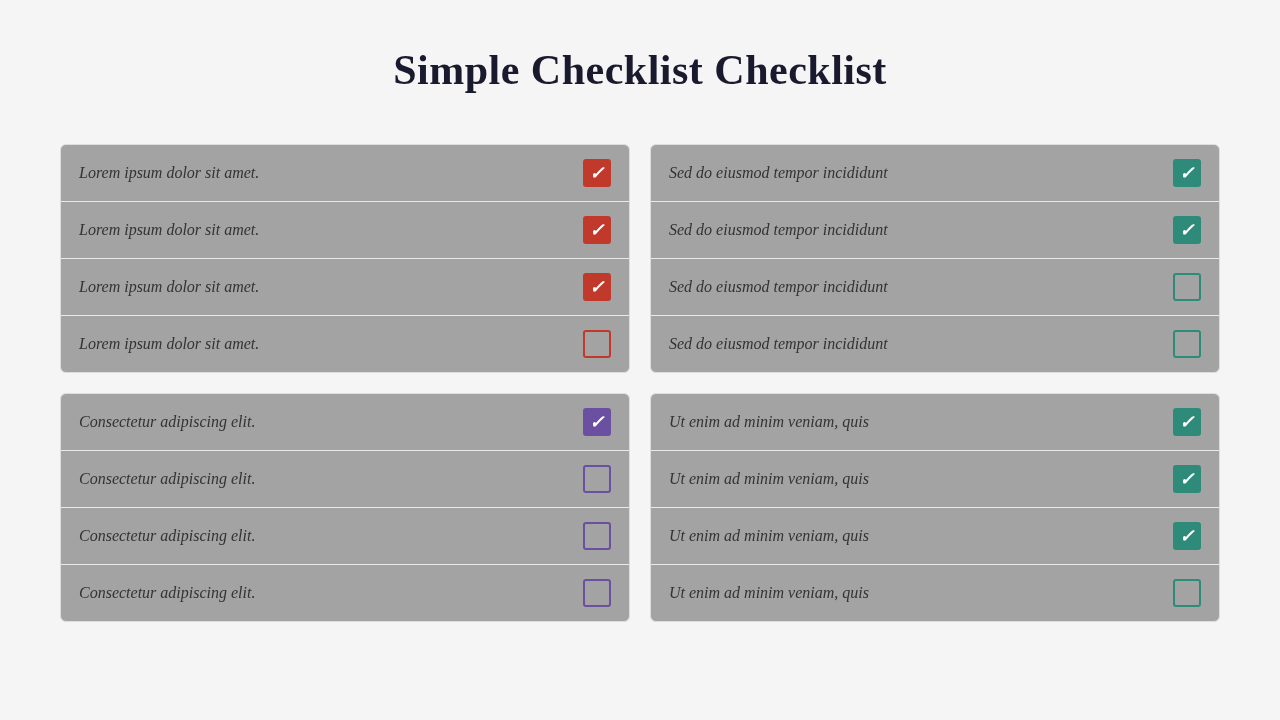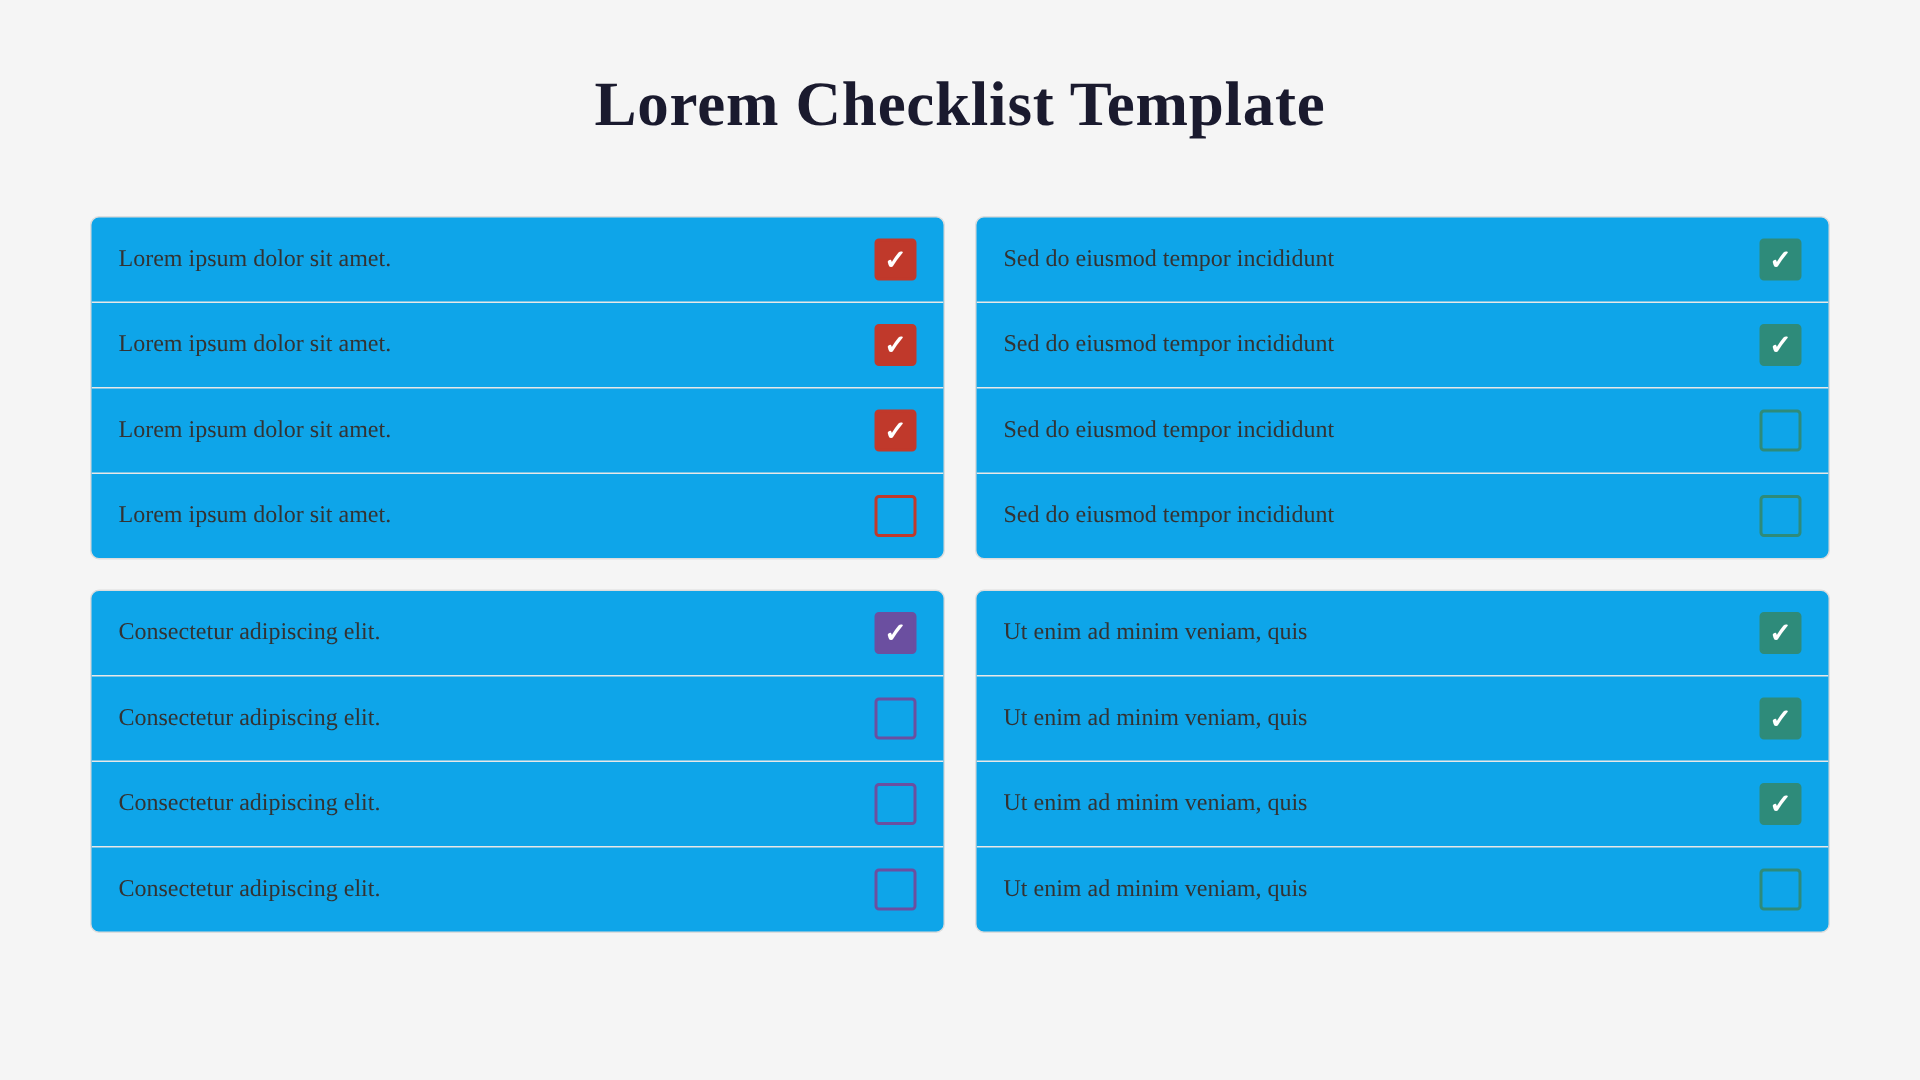--- a/index.html
+++ b/index.html
@@ -25,24 +25,25 @@
 
     .grid {
       display: grid;
       grid-template-columns: 1fr 1fr;
       gap: 20px;
       width: 1200px;
       padding: 0 20px;
     }
 
     .checklist-group {
-      background: #0ea5e9;
+      background: #a3a3a3;
       border: 1.5px solid #ddd;
       border-radius: 6px;
       overflow: hidden;
+      font-style: italic;
     }
 
     .checklist-item {
       display: flex;
       align-items: center;
       justify-content: space-between;
       padding: 14px 18px;
       border-bottom: 1px solid #e8e8e8;
     }
     .checklist-item:last-child {
@@ -99,21 +100,21 @@
       border: 2.5px solid #6b4fa0;
     }
 
     .checkmark::after {
       content: '✓';
     }
   </style>
 </head>
 <body>
 
-<h1 class="page-title">Lorem Checklist Template</h1>
+<h1 class="page-title">Simple Checklist Checklist</h1>
 
 <div class="grid" id="checklist-grid">
 <div class="checklist-group">
       <div class="checklist-item">
         <span class="item-text">Lorem ipsum dolor sit amet.</span>
         <div class="checkbox checkbox-checked-red">
           <span class="checkmark"></span>
         </div>
       </div>
       <div class="checklist-item">

